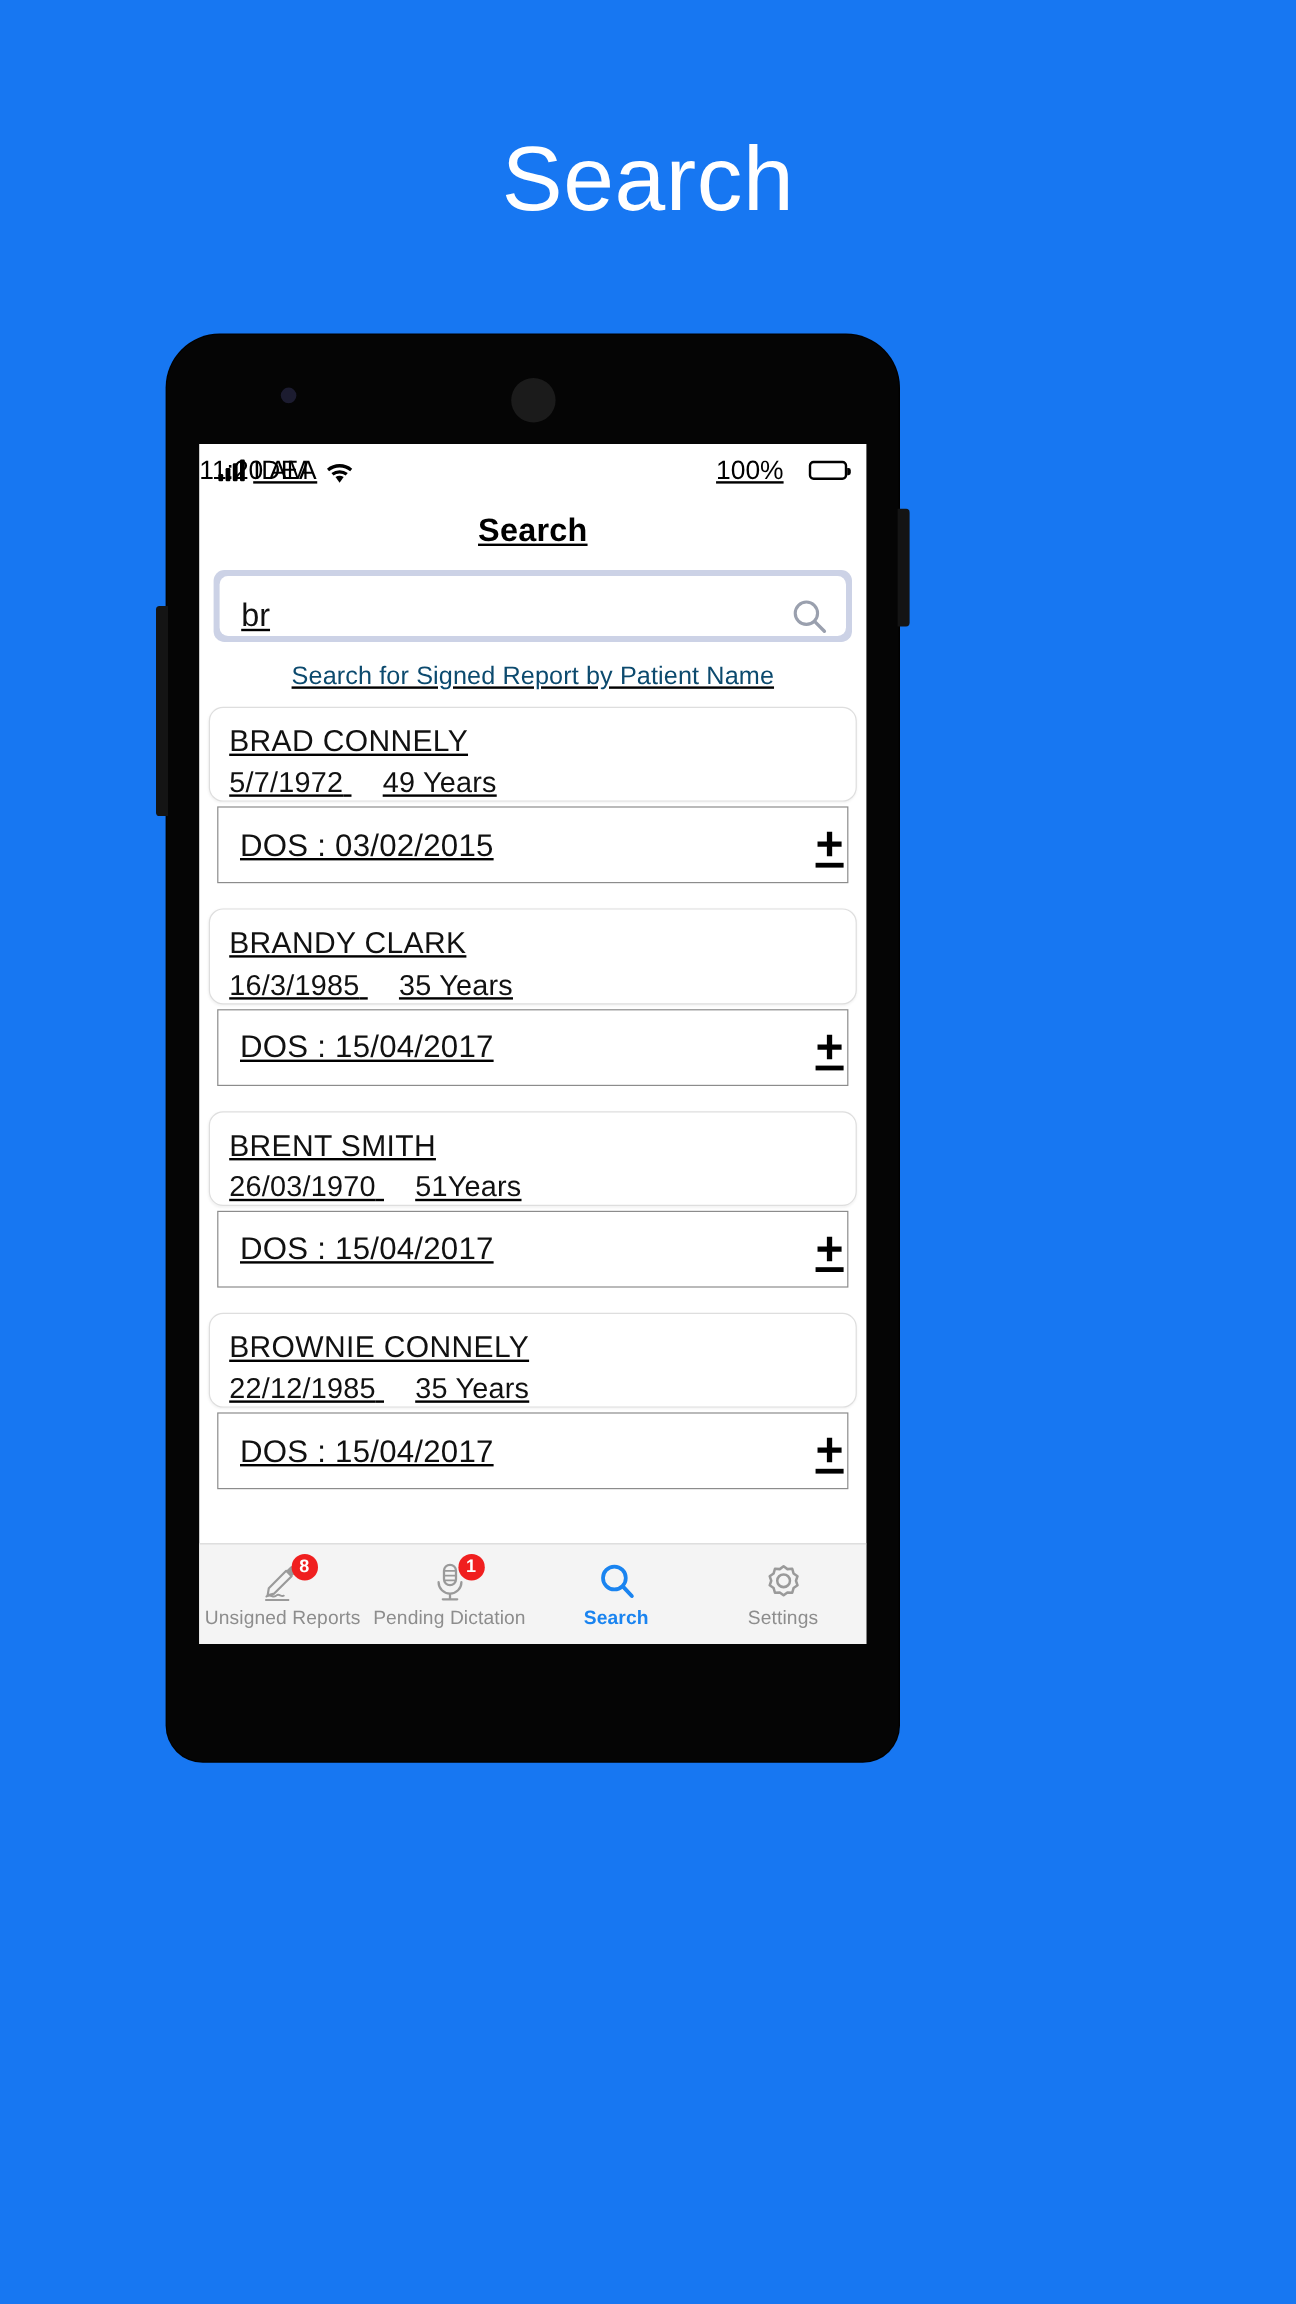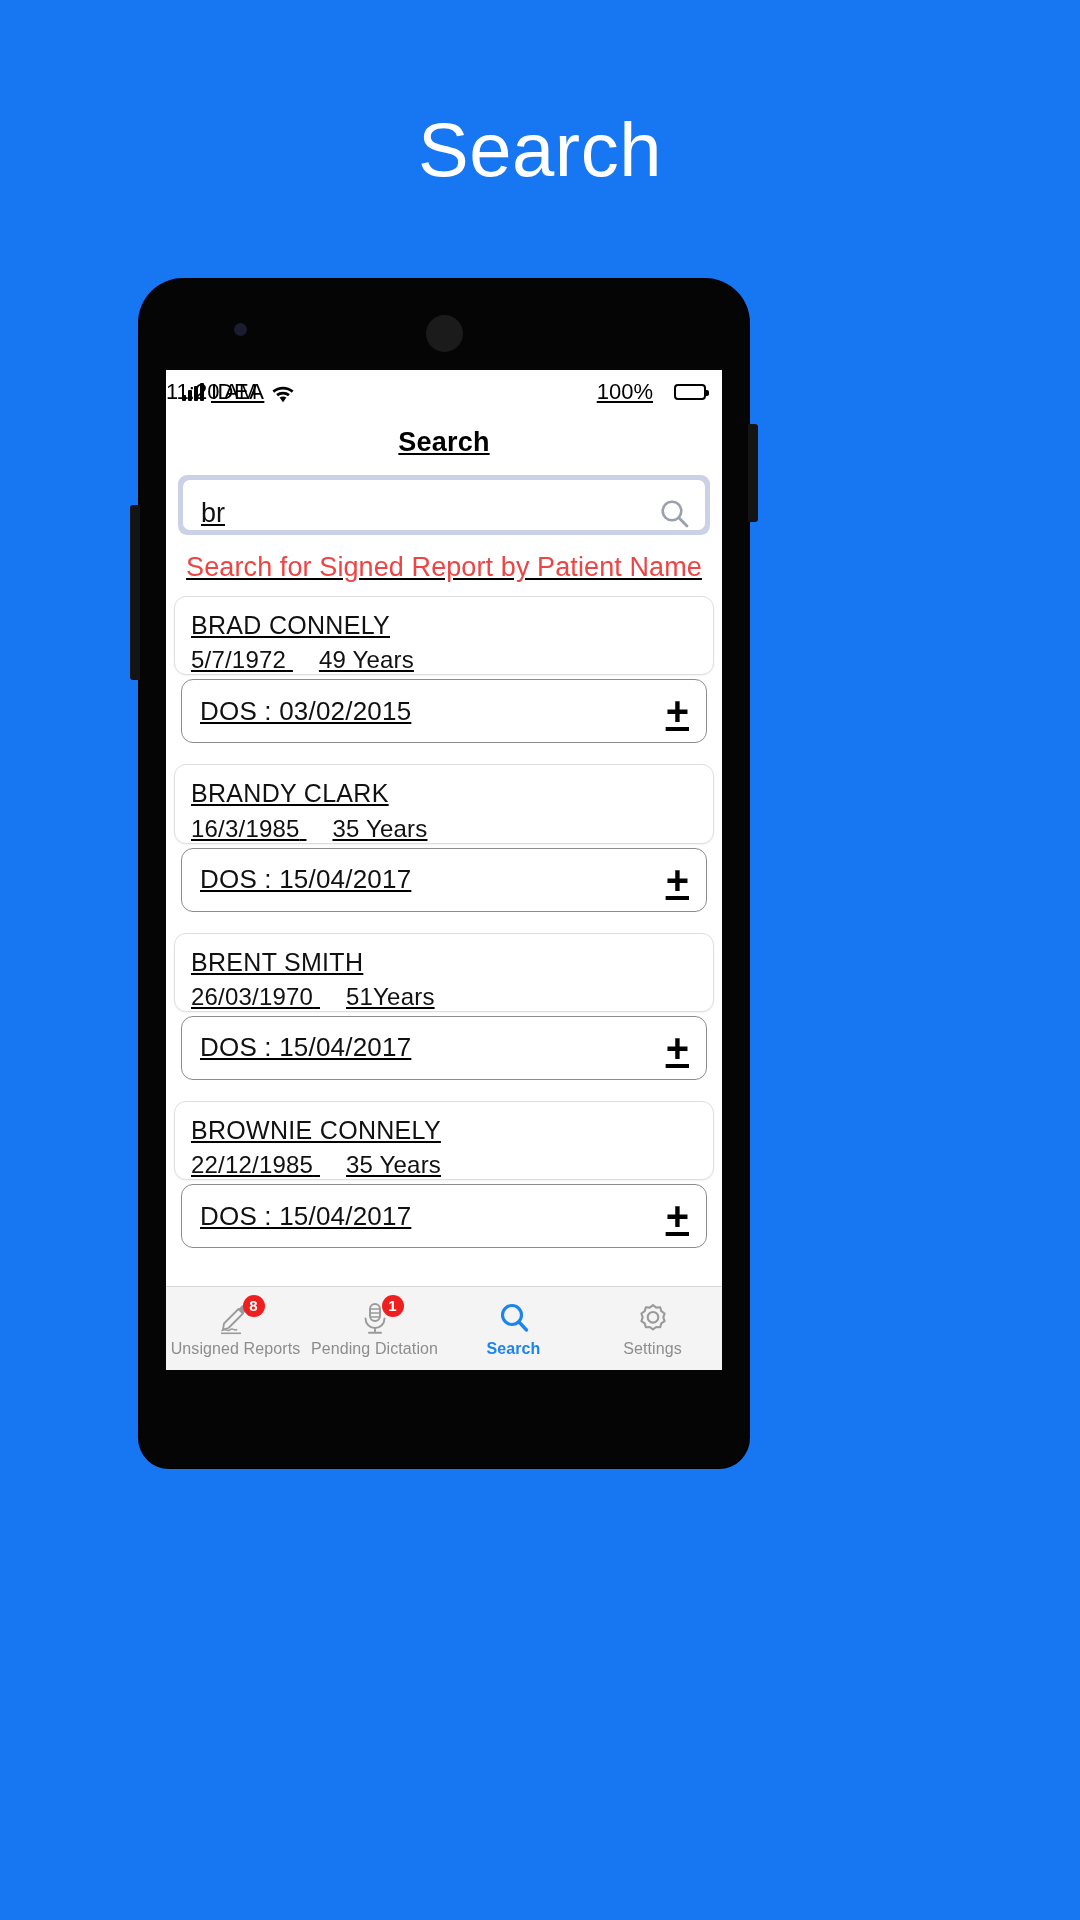--- a/index.html
+++ b/index.html
@@ -119,21 +119,21 @@
     padding: 16px 14px 0 18px;
   }
   .search-value {
     flex: 1;
     font-size: 27px; color: #111; font-weight: 400;
   }
   .search-icon-in { width: 33px; height: 33px; flex: 0 0 auto; }
 
   .search-hint {
     text-align: center;
-    font-size: 27px; color: #ef4444;
+    font-size: 21px; color: #0c4a6e;
     padding: 17px 0 13px;
     letter-spacing: .1px;
   }
 
   
   .results { padding: 0 8px; }
   .result-group { margin-bottom: 21px; }
   .patient-card {
     border: 1.5px solid #dedede;
     border-radius: 12px;
@@ -144,25 +144,25 @@
   .patient-name {
     font-size: 25px; color: #111; letter-spacing: .3px; line-height: 1.25;
   }
   .patient-meta {
     font-size: 24px; color: #111; margin-top: 5px; letter-spacing: .2px;
   }
   .patient-meta .age { margin-left: 26px; }
   .dos-row {
     margin: 4px 7px 0;
     border: 1.5px solid #8c8c8c;
-    border-radius: 12px;
+    border-radius: 0;
     background: #fff;
     height: 64px;
     display: flex; align-items: center; justify-content: space-between;
-    padding: 0 17px 0 18px;
+    padding: 0 3px 0 18px;
   }
   .dos-text { font-size: 26px; color: #111; letter-spacing: .2px; }
   .dos-plus { font-size: 40px; font-weight: 700; color: #000; line-height: .8; }
 
   
   .tabbar {
     position: absolute; left: 0; right: 0; bottom: 0;
     height: 84px;
     background: #f4f4f4;
     border-top: 1px solid #d7d7d7;

